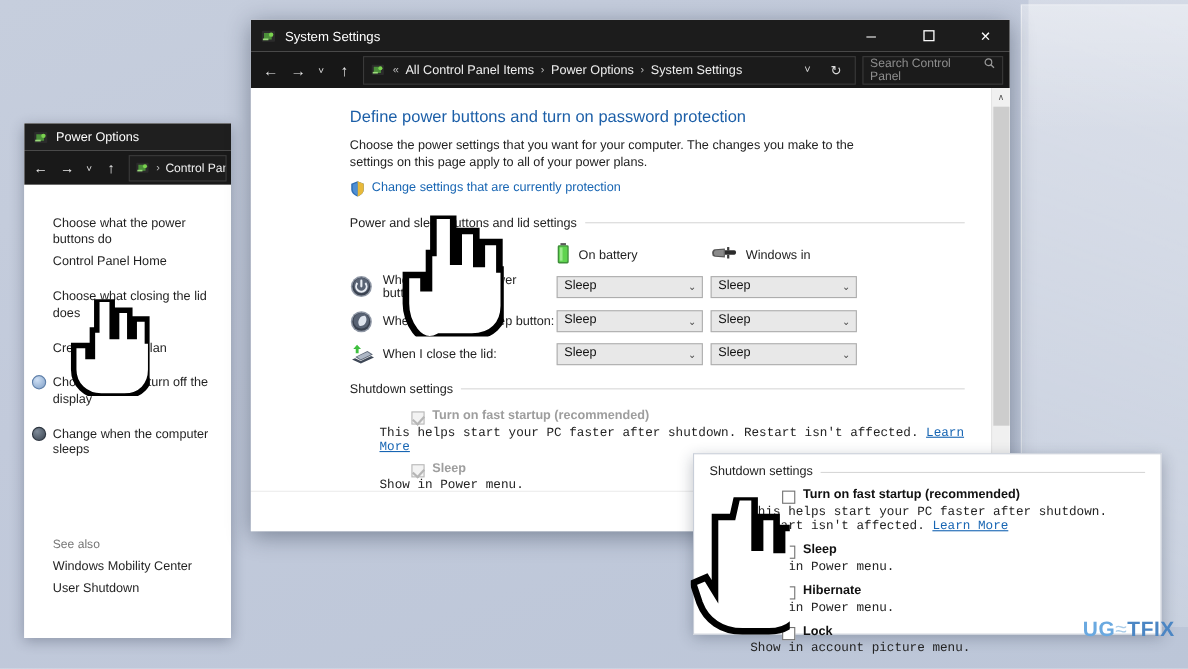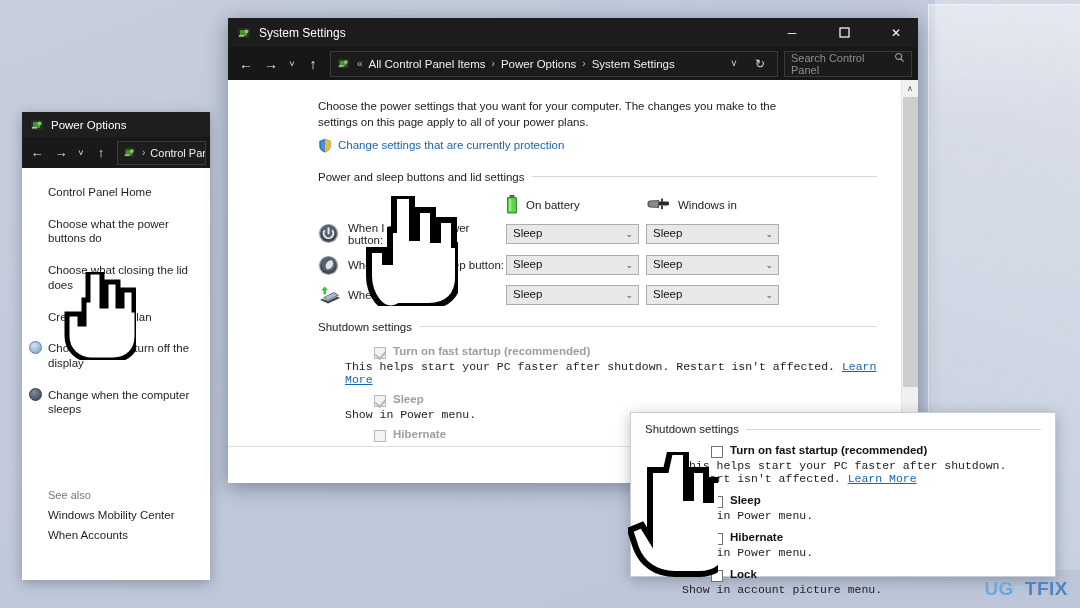--- a/index.html
+++ b/index.html
@@ -167,21 +167,21 @@
   .inset .chktext b{ color:#111; }
   .inset .chk{ border:1px solid #717171; background:#fff; }
   .inset .sub{ margin:1px 0 9px 27px; }
 
   
   .hand{ position:absolute; pointer-events:none; }
   .hand svg{ display:block; }
 
   
   .wm{
-    position:absolute; right:12px; bottom:8px; font-size:19px; font-weight:bold;
+    position:absolute; right:12px; bottom:24px; font-size:19px; font-weight:bold;
     letter-spacing:.5px; display:flex; align-items:flex-end;
   }
   .wm .a{ color:#6aa9e0; }
   .wm .b{ color:#a8cbe8; font-weight:normal; }
   .wm .c{ color:#4b86c4; }
 
   .win-ico{ width:14px; height:14px; flex:none; }
 </style>
 </head>
 <body>
@@ -213,36 +213,36 @@
             <path d="M3 4h7v6H3z" fill="#4b8f3a"></path>
             <circle cx="9.5" cy="5.5" r="2" fill="#7bd34f"></circle>
             <rect x="2" y="9" width="5" height="1.6" fill="#9adb7a"></rect>
           </svg>
       </span>
       <span class="crumb-sep">›</span>
       <span>Control Panel</span>
     </span>
   </div>
   <div class="wl-body">
+    <div class="wl-link gap">Choose what the power buttons do</div>
     <div class="wl-link">Control Panel Home</div>
-    <div class="wl-link gap">Choose what the power buttons do</div>
     <div class="wl-link gap">Choose what closing the lid does</div>
     <div class="wl-link gap">Create a power plan</div>
     <div class="wl-link gap icon">
       <span class="bul clock"></span>
       <span>Choose when to turn off the display</span>
     </div>
     <div class="wl-link gap icon">
       <span class="bul moon"></span>
       <span>Change when the computer sleeps</span>
     </div>
     <div class="wl-seealso">
       <div class="hdr">See also</div>
       <div class="wl-link">Windows Mobility Center</div>
-      <div class="wl-link">When Accounts</div>
+      <div class="wl-link">User Shutdown</div>
     </div>
   </div>
 </div>
 
 <div class="win-main">
   <div class="wm-title">
     <span class="win-ico">
       <svg width="14" height="14" viewBox="0 0 14 14">
           <rect x="1" y="2" width="12" height="10" rx="1" fill="#2b2b2b"></rect>
           <path d="M3 4h7v6H3z" fill="#4b8f3a"></path>
@@ -291,20 +291,21 @@
         <svg width="11" height="11" viewBox="0 0 12 12">
             <circle cx="5" cy="5" r="3.3" fill="none" stroke="#9a9a9a" stroke-width="1.2"></circle>
             <line x1="7.4" y1="7.4" x2="10.5" y2="10.5" stroke="#9a9a9a" stroke-width="1.3"></line>
           </svg>
       </span>
     </span>
   </div>
 
   <div class="wm-content">
     <div class="wm-page">
+      <h1 class="page-h1">Define power buttons and turn on password protection</h1>
       <p class="page-p">Choose the power settings that you want for your computer. The changes you make to the settings on this page apply to all of your power plans.</p>
       <div class="shield-row">
         <span class="shield">
           <svg width="14" height="15" viewBox="0 0 14 15">
               <path d="M7 .8 12.7 3v5.1c0 3.4-2.4 5.4-5.7 6.5C3.7 13.5 1.3 11.5 1.3 8.1V3z" fill="#2f6fb5"></path>
               <path d="M7 .8 12.7 3v5.1c0 3.4-2.4 5.4-5.7 6.5z" fill="#e8b93a"></path>
               <path d="M7 2.2v11.3c-2.5-1-4.3-2.6-4.3-5.4V3.7z" fill="#4e8fd4"></path>
             </svg>
         </span>
         <a class="link">Change settings that are currently protection</a>

